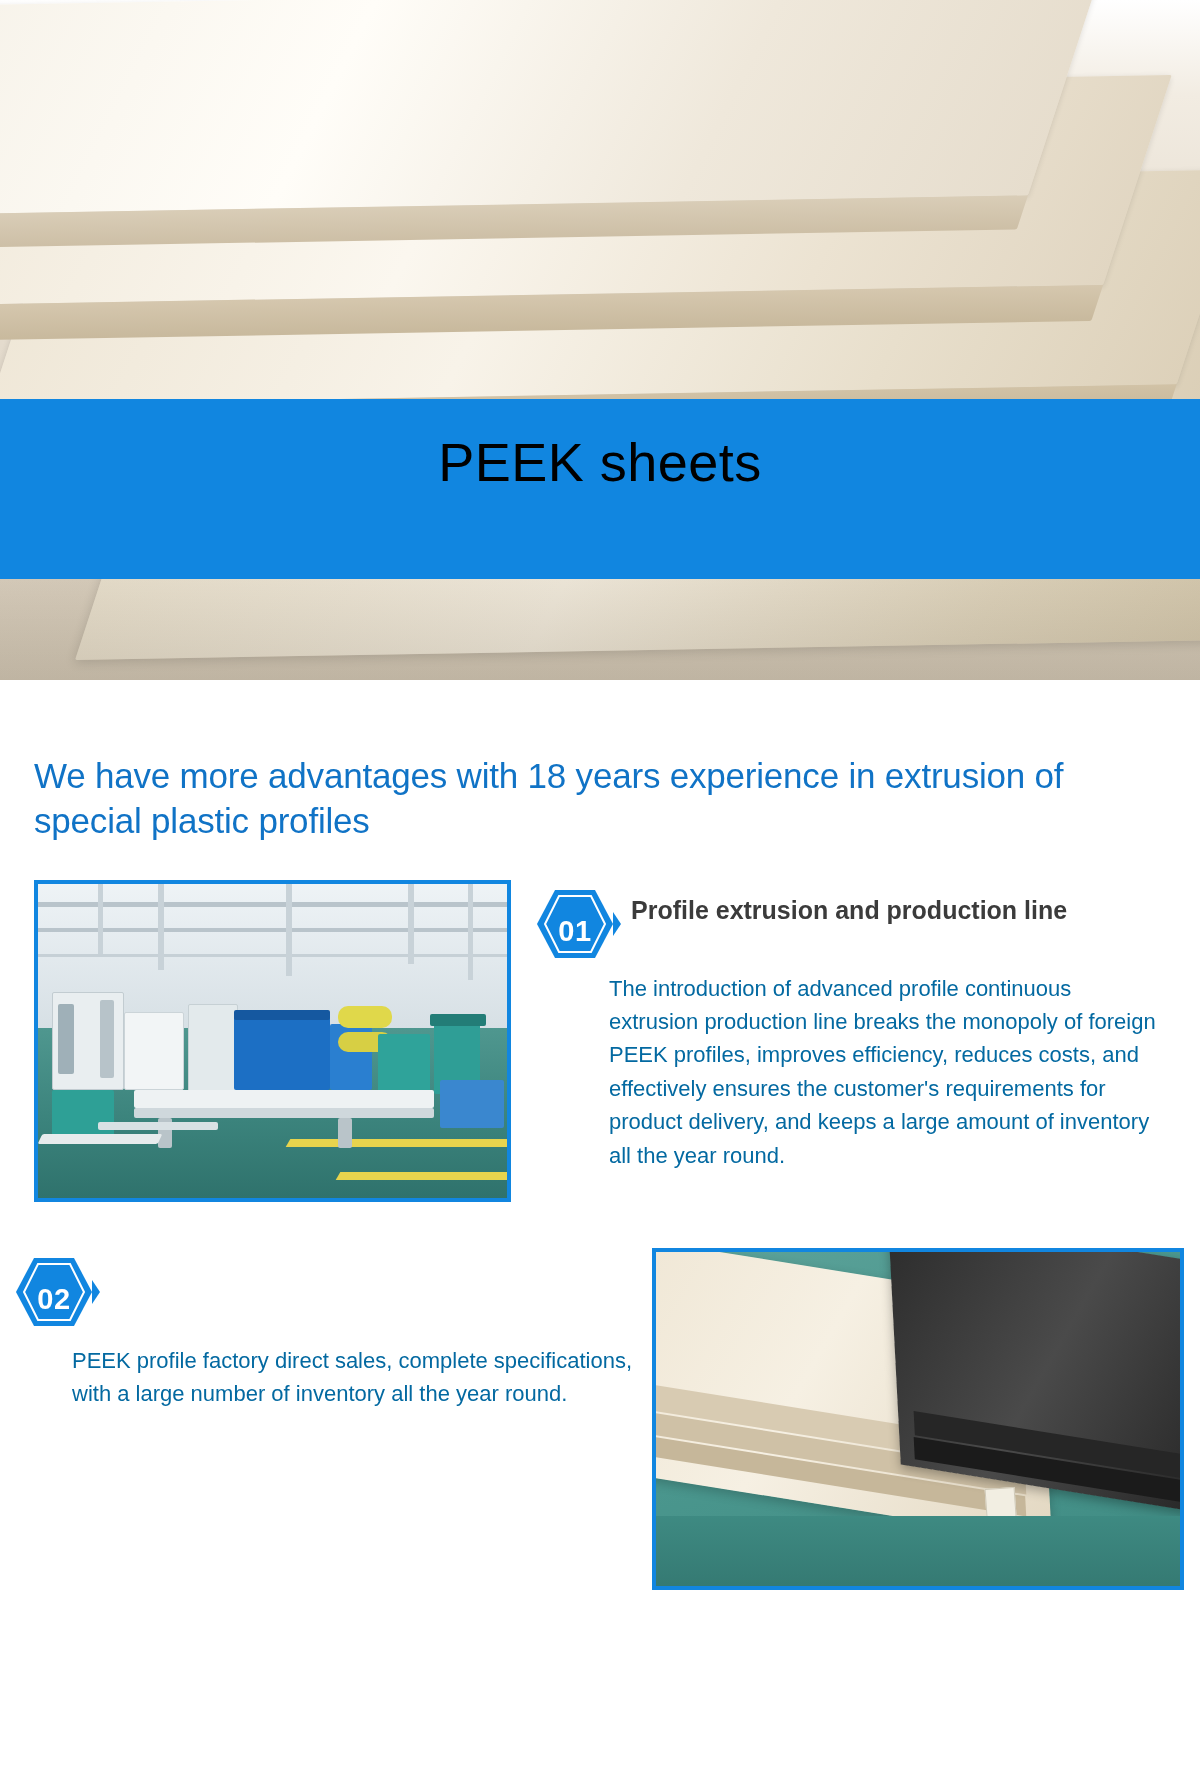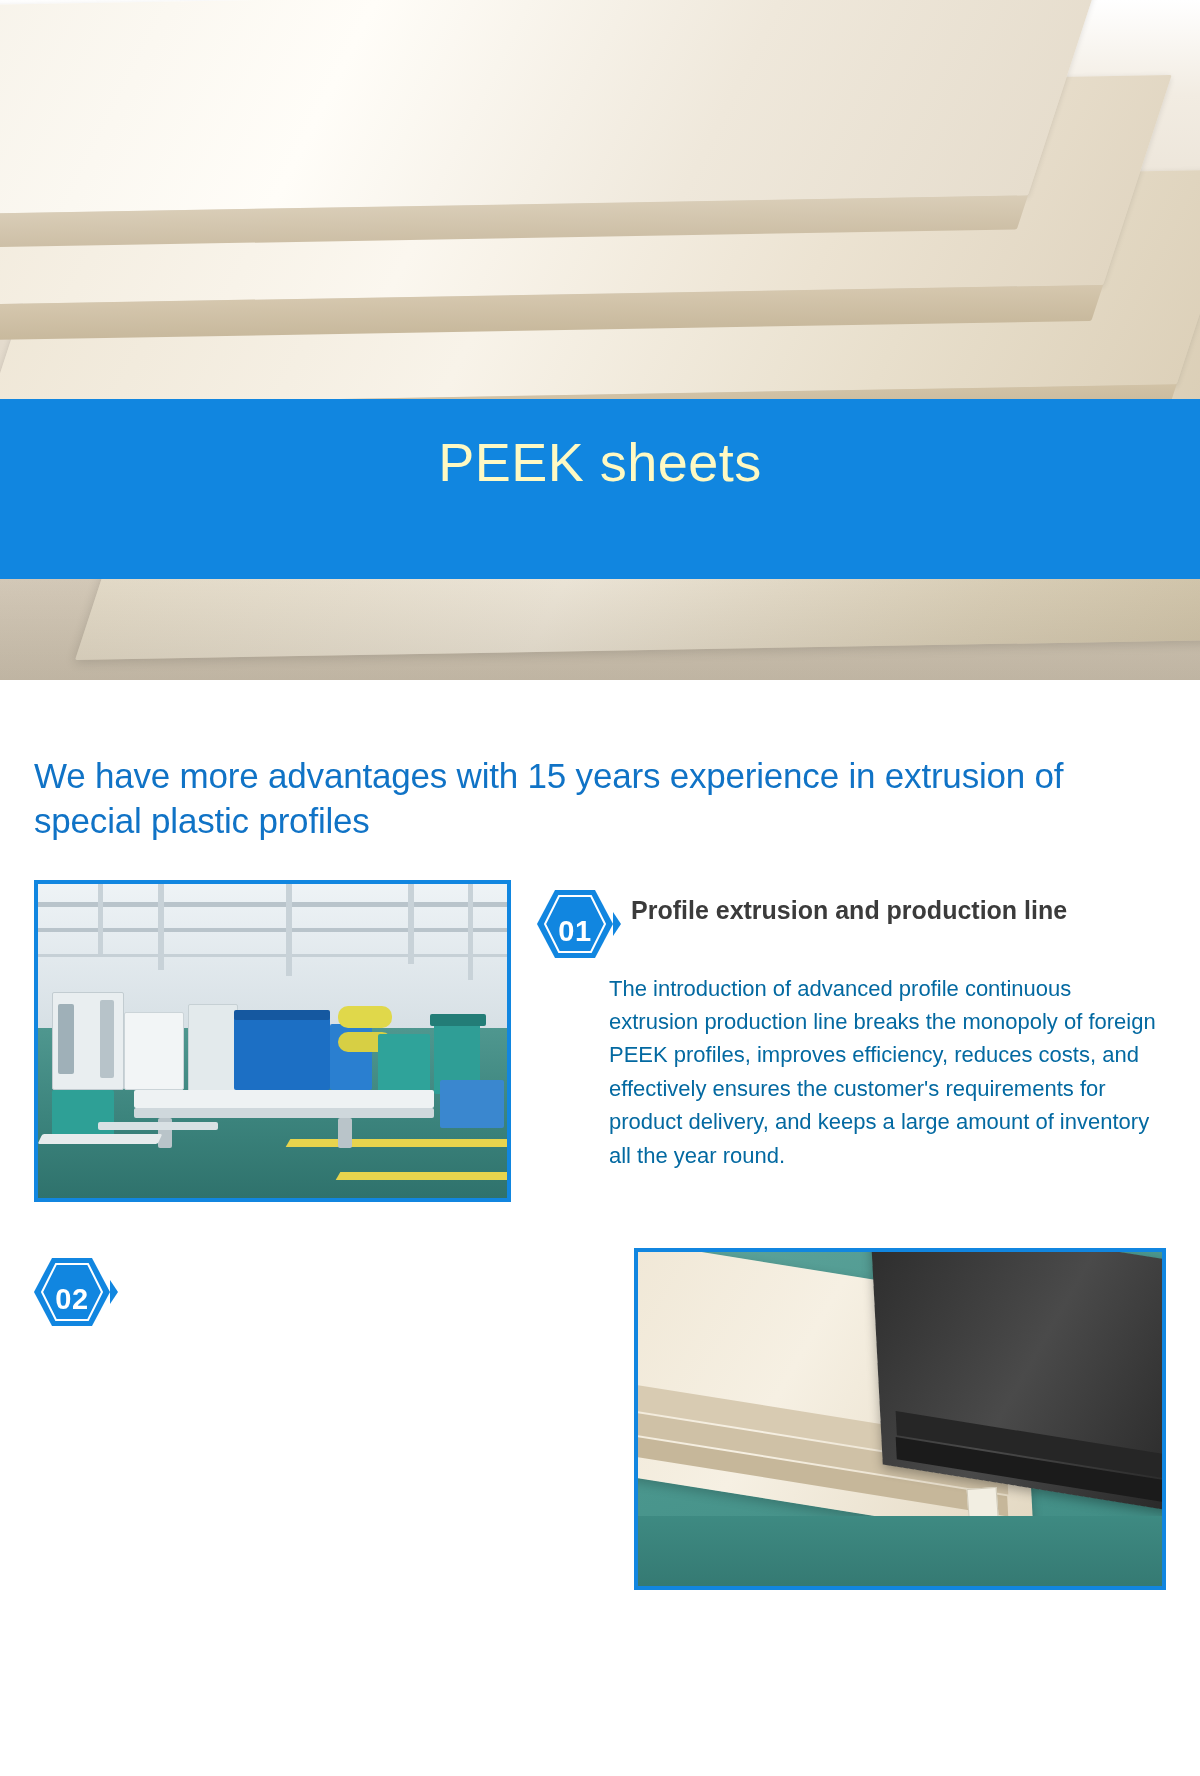--- a/index.html
+++ b/index.html
@@ -72,21 +72,21 @@
   }
 
   
   .banner {
     position: absolute;
     left: 0;
     top: 399px;
     width: 1200px;
     height: 180px;
     background: #1186e0;
-    color: #fef9c3;
+    color: #000000;
     text-align: center;
     z-index: 5;
   }
   .banner-title {
     font-size: 54px;
     font-weight: 400;
     letter-spacing: .5px;
     line-height: 1;
     padding-top: 36px;
   }
@@ -185,21 +185,21 @@
   .f-ceiling { position:absolute; left:0; right:0; top:0; height:46%; background:linear-gradient(180deg,#eef3f6,#d7e0e5); }
   .f-beam { position:absolute; background:#b9c4cb; height:5px; }
   .f-pipe { position:absolute; background:#c8d2d8; }
   .f-floor { position:absolute; left:0; right:0; top:46%; bottom:0; background:linear-gradient(180deg,#4f978f 0%,#3b837c 55%,#2f726c 100%); }
   .f-stripe { position:absolute; height:8px; background:#e8d44d; transform:skewX(-30deg); }
   .f-mach { position:absolute; border-radius:2px; }
 
   
   .b2 {
     display: flex;
-    padding: 0 34px;
+    padding: 0 16px;
     margin-top: 46px;
     align-items: flex-start;
   }
   .b2-text {
     flex: 1;
     padding-right: 18px;
   }
   .b2-photo {
     width: 532px;
     height: 342px;
@@ -240,21 +240,21 @@
         <div class="edge"></div>
       </div>
     <div class="hero-shadow"></div>
   </div>
 
   <div class="banner">
     <div class="banner-title">PEEK sheets</div>
   </div>
 </div>
 
-<div class="headline">We have more advantages with 15 years experience in extrusion of special plastic profiles</div>
+<div class="headline">We have more advantages with 18 years experience in extrusion of special plastic profiles</div>
 
 <div class="block b1">
 
   <div class="photo-frame b1-photo">
     <div class="factory">
       <div class="f-ceiling"></div>
       <div class="f-beam" style="left:0;right:0;top:18px;"></div>
       <div class="f-beam" style="left:0;right:0;top:44px;height:4px;"></div>
       <div class="f-beam" style="left:0;right:0;top:70px;height:3px;background:#c6d0d6;"></div>
       <div class="f-pipe" style="left:120px;top:0;width:6px;height:86px;"></div>
@@ -312,20 +312,21 @@
     <div class="badge-row">
       <div class="hex">
         <svg width="84" height="68" viewBox="0 0 84 68" xmlns="http://www.w3.org/2000/svg">
           <polygon points="18,0 58,0 76,34 58,68 18,68 0,34" fill="#1186e0"></polygon>
           <polygon points="76,22 84,34 76,46" fill="#1186e0"></polygon>
           <polygon points="22,6 54,6 68,34 54,62 22,62 8,34" fill="none" stroke="#ffffff" stroke-width="2"></polygon>
         </svg>
         <div class="hex-num">02</div>
       </div>
     </div>
+    <div class="item-body">PEEK profile factory direct sales, complete specifications, with a large number of inventory all the year round.</div>
   </div>
 
   <div class="photo-frame b2-photo">
     <div class="warehouse">
 
       <div class="w-sheet" style="left:-40px;top:18px;width:430px;height:236px;background:linear-gradient(120deg,#efe6d4,#f6f0e3 45%,#e3d8c2);transform:skewY(12deg) rotate(-3deg);box-shadow:0 4px 10px rgba(0,0,0,.2);"></div>
       <div class="w-sheet" style="left:-60px;top:158px;width:430px;height:26px;background:#d8cbb2;transform:skewY(12deg) rotate(-3deg);"></div>
       <div class="w-sheet" style="left:-60px;top:186px;width:430px;height:22px;background:#cfc1a6;transform:skewY(12deg) rotate(-3deg);"></div>
       <div class="w-sheet" style="left:-60px;top:210px;width:430px;height:20px;background:#c6b79a;transform:skewY(12deg) rotate(-3deg);"></div>
 

